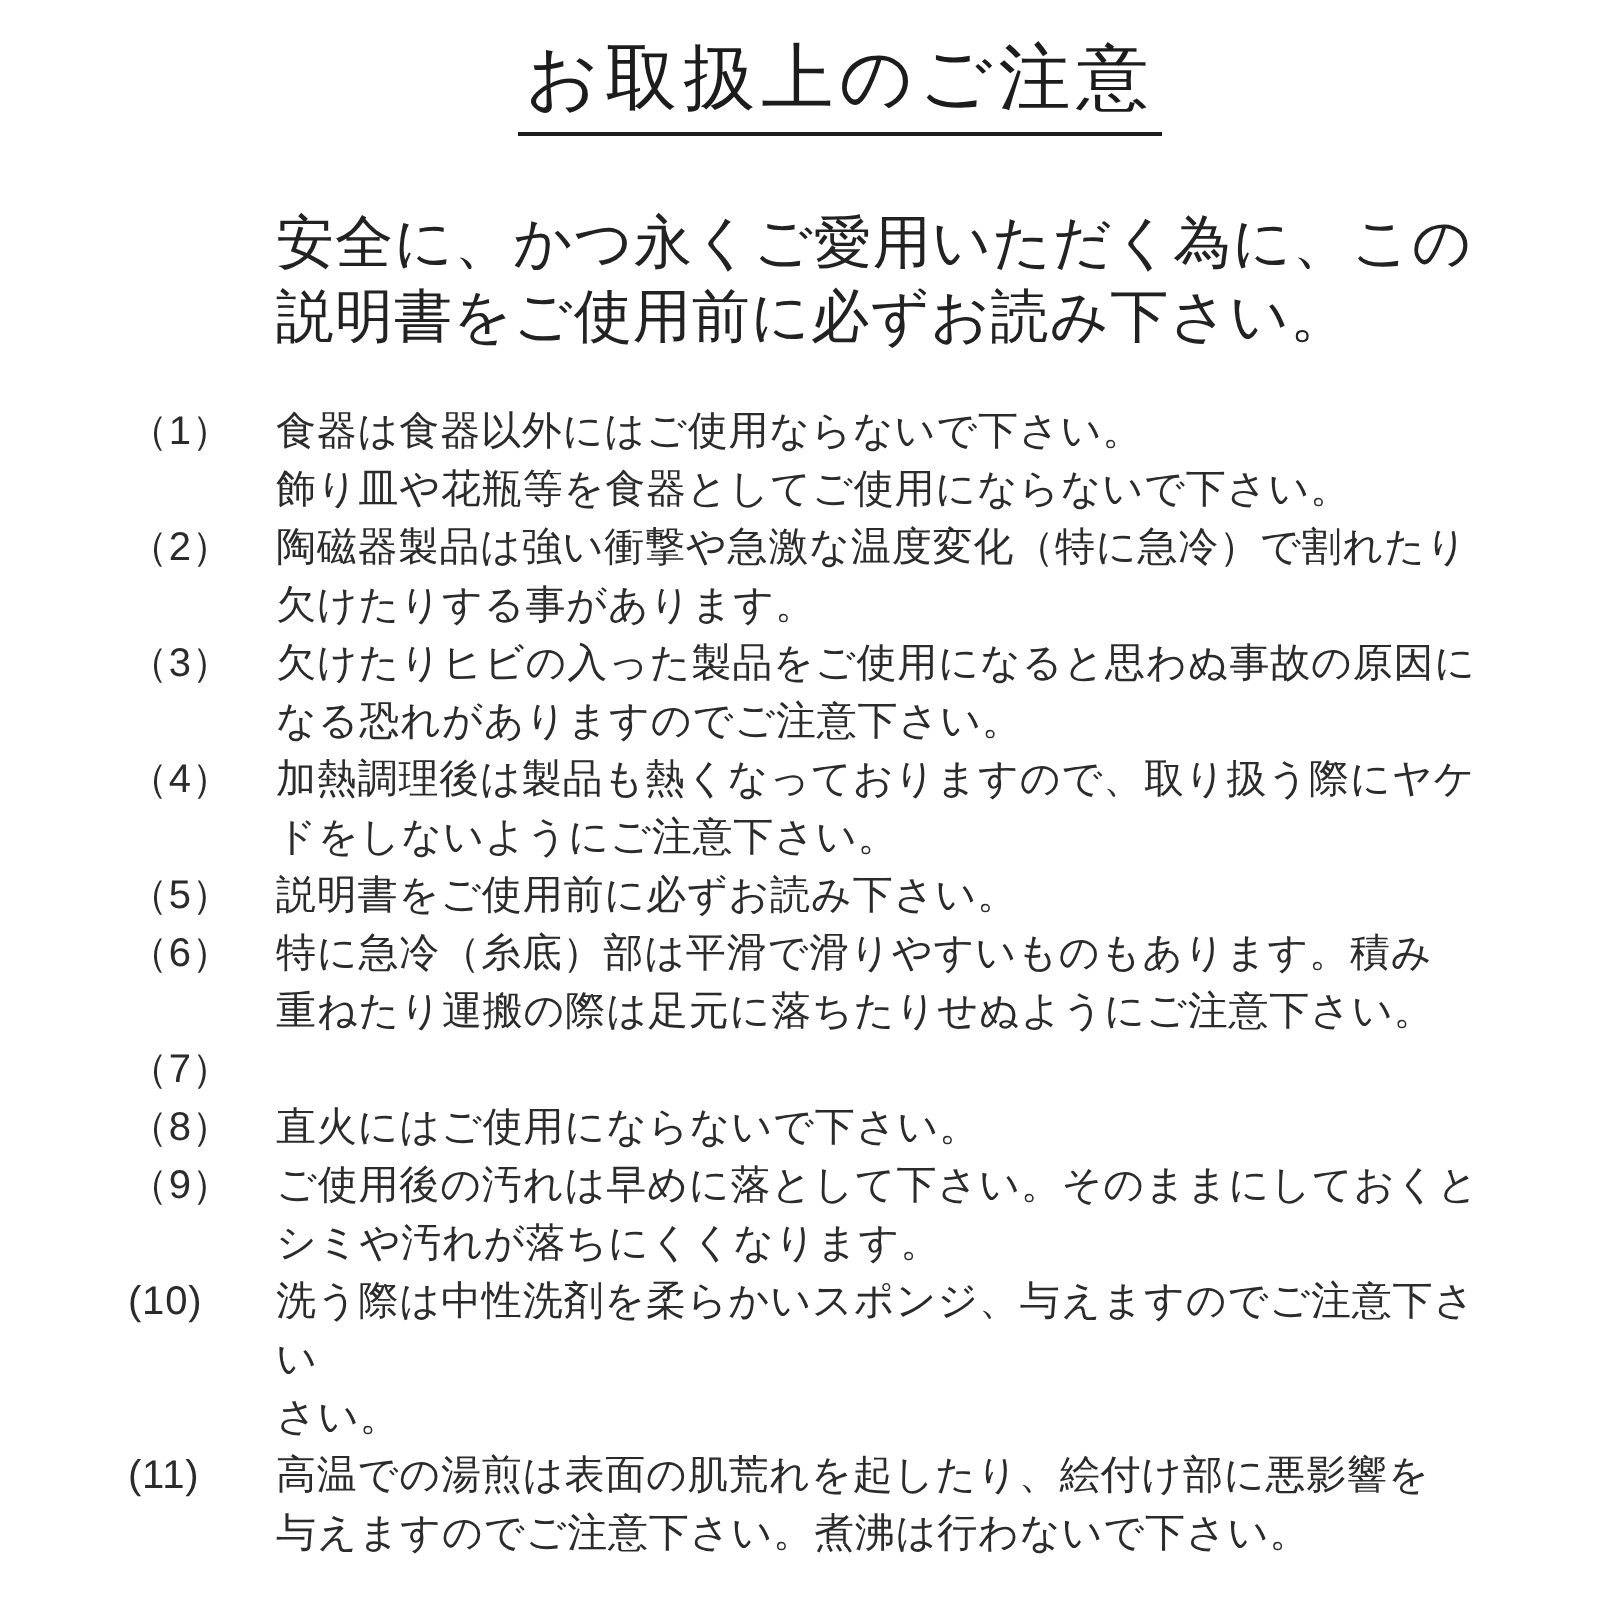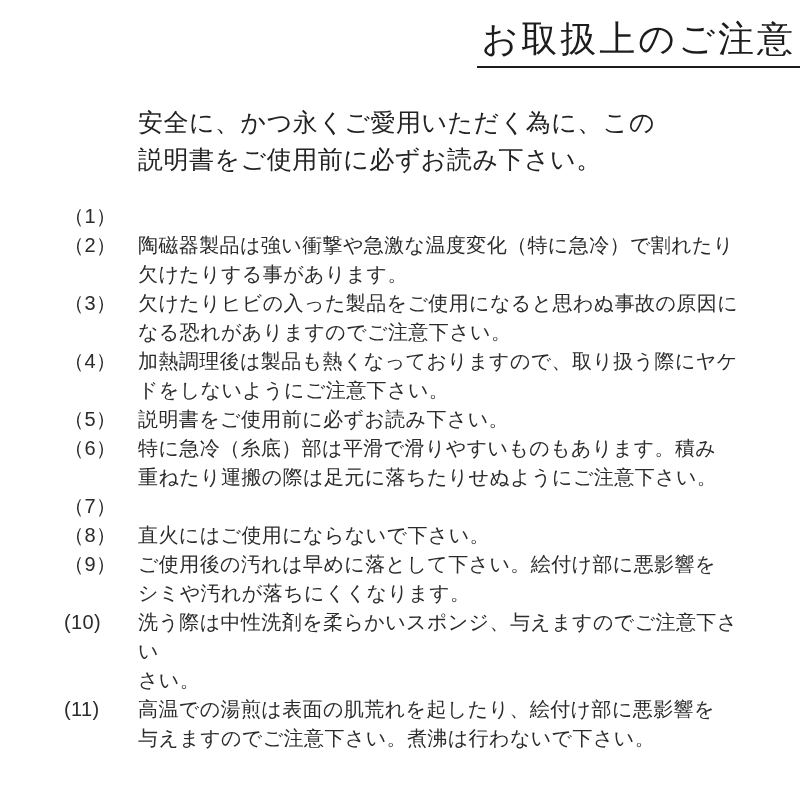--- a/index.html
+++ b/index.html
@@ -13,37 +13,37 @@
     height: 800px;
     margin: 0 auto;
     background: #ffffff;
     overflow: hidden;
     font-family: "Liberation Sans", sans-serif;
     color: #2b2b2b;
     box-sizing: border-box;
     padding-top: 18px;
   }
   .title-wrap {
-    text-align: right;
+    text-align: center;
     padding-left: 40px;
   }
   .page-title {
     display: inline-block;
     margin: 0;
     font-size: 36px;
     font-weight: 500;
     letter-spacing: 3px;
     color: #1c1c1c;
     padding: 0 4px 7px 4px;
     border-bottom: 2px solid #1c1c1c;
     line-height: 1.15;
   }
   .intro {
     margin: 36px 0 0 138px;
-    font-size: 25px;
+    font-size: 29px;
     line-height: 37px;
     letter-spacing: 0.5px;
     color: #222222;
     white-space: pre-line;
   }
   .notice-list {
     list-style: none;
     margin: 24px 0 0 0;
     padding: 0 52px 0 64px;
   }
@@ -71,20 +71,22 @@
   <div class="title-wrap">
     <h1 class="page-title">お取扱上のご注意</h1>
   </div>
 
   <p class="intro">安全に、かつ永くご愛用いただく為に、この
 説明書をご使用前に必ずお読み下さい。</p>
 
   <ol class="notice-list">
     <li class="notice-item">
       <span class="notice-num">（1）</span>
+      <span class="notice-text">食器は食器以外にはご使用ならないで下さい。
+飾り皿や花瓶等を食器としてご使用にならないで下さい。</span>
     </li>
     <li class="notice-item">
       <span class="notice-num">（2）</span>
       <span class="notice-text">陶磁器製品は強い衝撃や急激な温度変化（特に急冷）で割れたり
 欠けたりする事があります。</span>
     </li>
     <li class="notice-item">
       <span class="notice-num">（3）</span>
       <span class="notice-text">欠けたりヒビの入った製品をご使用になると思わぬ事故の原因に
 なる恐れがありますのでご注意下さい。</span>
@@ -105,21 +107,21 @@
     </li>
     <li class="notice-item">
       <span class="notice-num">（7）</span>
     </li>
     <li class="notice-item">
       <span class="notice-num">（8）</span>
       <span class="notice-text">直火にはご使用にならないで下さい。</span>
     </li>
     <li class="notice-item">
       <span class="notice-num">（9）</span>
-      <span class="notice-text">ご使用後の汚れは早めに落として下さい。絵付け部に悪影響を
+      <span class="notice-text">ご使用後の汚れは早めに落として下さい。そのままにしておくと
 シミや汚れが落ちにくくなります。</span>
     </li>
     <li class="notice-item">
       <span class="notice-num">(10)</span>
       <span class="notice-text">洗う際は中性洗剤を柔らかいスポンジ、与えますのでご注意下さい
 さい。</span>
     </li>
     <li class="notice-item">
       <span class="notice-num">(11)</span>
       <span class="notice-text">高温での湯煎は表面の肌荒れを起したり、絵付け部に悪影響を

